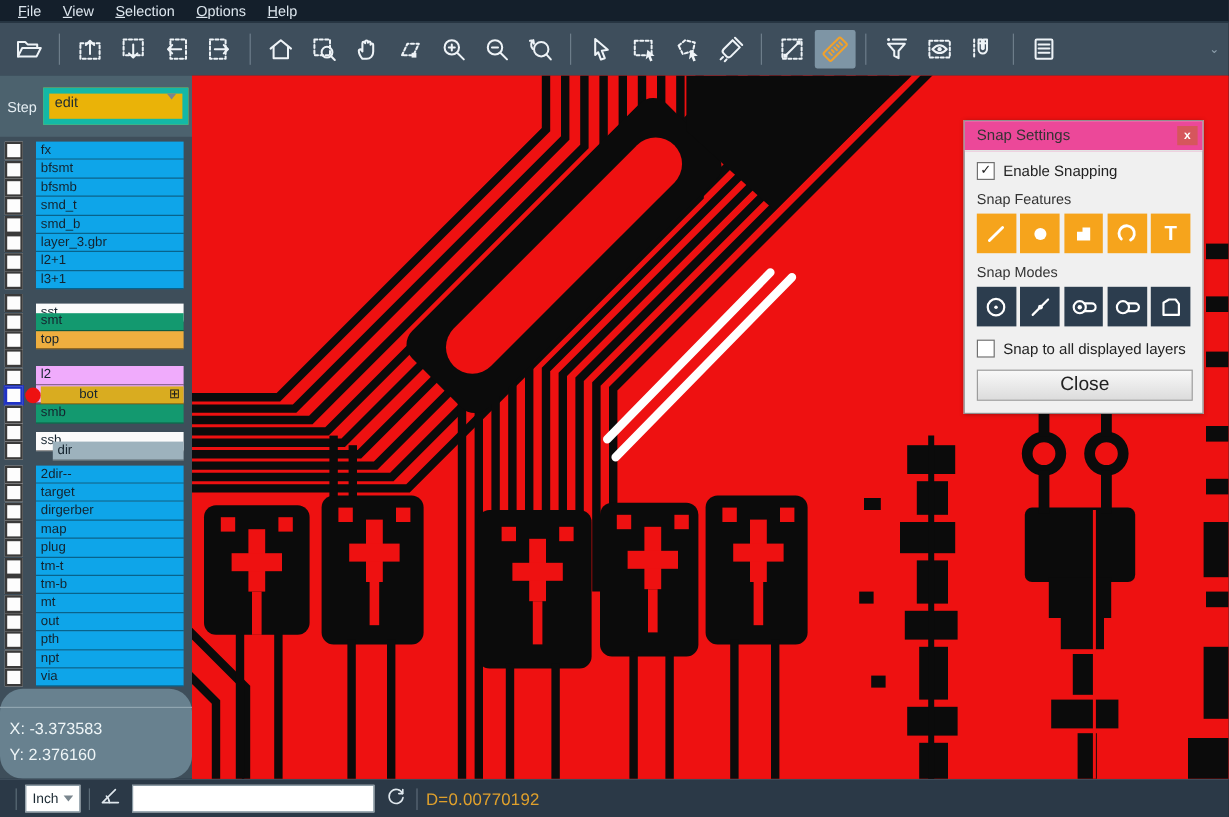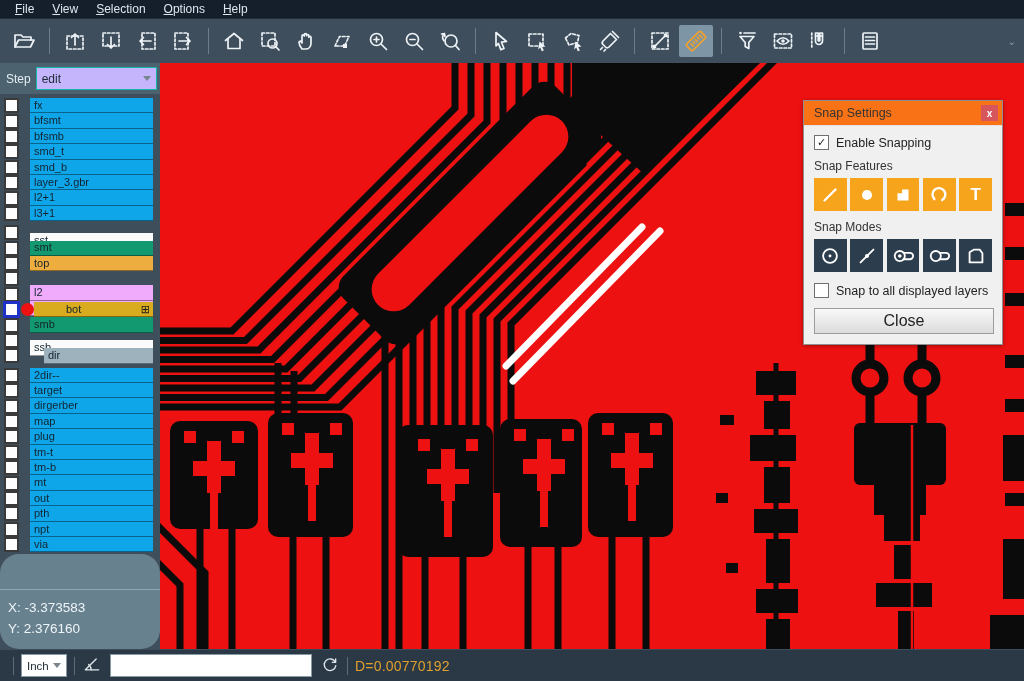--- a/index.html
+++ b/index.html
@@ -15,23 +15,23 @@
   .tbtn{width:34px;height:32px;display:flex;align-items:center;justify-content:center;margin:0 1px;border-radius:2px;}
   .tbtn.active{background:#7e95a5;}
   .tbtn svg{stroke:#eef3f7;fill:none;stroke-width:1.7;stroke-linecap:round;stroke-linejoin:round;}
   .tbtn.active svg{stroke:#f0a12c;}
   .tsep{width:1px;height:26px;background:#93a4b0;opacity:.55;margin:0 7px;flex:none;}
   .toverflow{margin-left:auto;color:#8ea0ad;font-size:10px;padding-right:2px;}
   
   .main{flex:1;display:flex;min-height:0;}
   
   .sidebar{width:160px;flex:none;background:#3e4e5a;display:flex;flex-direction:column;}
-  .step-row{height:31px;background:#4c626e;display:flex;align-items:center;padding:0 3px;flex:none;}
+  .step-row{height:31px;background:#4c626e;display:flex;align-items:center;padding:10px 3px;flex:none;}
   .step-label{color:#e4edf2;font-size:12px;padding:0 5px 0 3px;}
-  .dd{background:#c4b5fd;border:1px solid #14b8a6;height:21px;display:flex;align-items:center;flex:1;position:relative;}
+  .dd{background:#eab308;border:5px solid #14b8a6;height:21px;display:flex;flex:1;position:relative;}
   .dd .dd-val{font-size:12px;color:#1c2a33;padding-left:5px;flex:1;}
   .chev{width:0;height:0;border-left:4px solid transparent;border-right:4px solid transparent;border-top:5px solid #7a868e;margin-right:5px;}
   .lgroup{margin-top:4px;flex:none;}
   .lrow{height:15.4px;display:flex;align-items:center;}
   .cb{width:11px;height:11px;background:#fdfdfd;border:2px solid #3a3a3a;margin-left:4px;flex:none;}
   .cb.sel{border:2px solid #1f32c8;outline:1px solid #1f32c8;}
   .dot{width:13px;height:13px;border-radius:50%;background:#ee1111;margin-left:2px;flex:none;}
   .lbl{margin-left:11px;margin-right:7px;flex:1;height:14.4px;line-height:14.5px;font-size:11px;
        color:#14232e;padding-left:4px;border-bottom:1px solid rgba(0,0,0,.4);display:flex;align-items:center;}
   .lrow .dot + .lbl{margin-left:0;}
@@ -52,21 +52,21 @@
   
   .statusbar{height:31px;background:#2b3947;border-top:1px solid #3d4c5a;display:flex;align-items:center;padding:0 6px;flex:none;}
   .ssep{width:1px;height:18px;background:#5b6b77;margin:0 7px;flex:none;}
   .unit-dd{background:#fff;border:1px solid #8a9aa4;height:21px;width:44px;display:flex;align-items:center;}
   .unit-dd .dd-val{font-size:11.5px;color:#1c2a33;padding-left:5px;flex:1;}
   .sicon svg{stroke:#dfe7ed;fill:none;stroke-width:1.6;stroke-linecap:round;stroke-linejoin:round;}
   .sinput{width:192px;height:21px;background:#fff;border:1px solid #8a9aa4;font-size:12px;padding:0 4px;color:#1c2a33;margin:0 8px 0 8px;font-family:"Liberation Sans",sans-serif;}
   .dist{color:#dfa02c;font-size:14px;letter-spacing:.2px;}
   
   .dialog{position:absolute;left:803px;top:100px;width:198px;background:#f0f0f0;border:1px solid #8f8f8f;z-index:9;box-shadow:0 1px 4px rgba(0,0,0,.35);}
-  .dlg-title{height:24px;background:#f97316;border-bottom:1px solid #e3e3e3;display:flex;align-items:center;}
+  .dlg-title{height:24px;background:#ec4899;border-bottom:1px solid #e3e3e3;display:flex;align-items:center;}
   .dlg-title-text{font-size:12.5px;color:#333;padding-left:10px;flex:1;}
   .dlg-x{width:17px;height:16px;background:#d6565c;color:#fff;font-size:10px;font-weight:bold;
          display:flex;align-items:center;justify-content:center;margin-right:4px;}
   .dlg-body{padding:9px 10px 10px 10px;}
   .chk-row{display:flex;align-items:center;margin-bottom:4px;}
   .chk{width:13px;height:13px;background:#fff;border:1px solid #707070;display:flex;align-items:center;justify-content:center;font-size:11px;color:#222;line-height:11px;flex:none;}
   .chk-label{font-size:12.5px;color:#222;padding-left:7px;}
   .sec-label{font-size:12px;color:#333;margin:9px 0 5px 0;}
   .btn-row{display:flex;gap:3.5px;}
   .fbtn{width:33px;height:33px;background:#f6a41c;display:flex;align-items:center;justify-content:center;}

